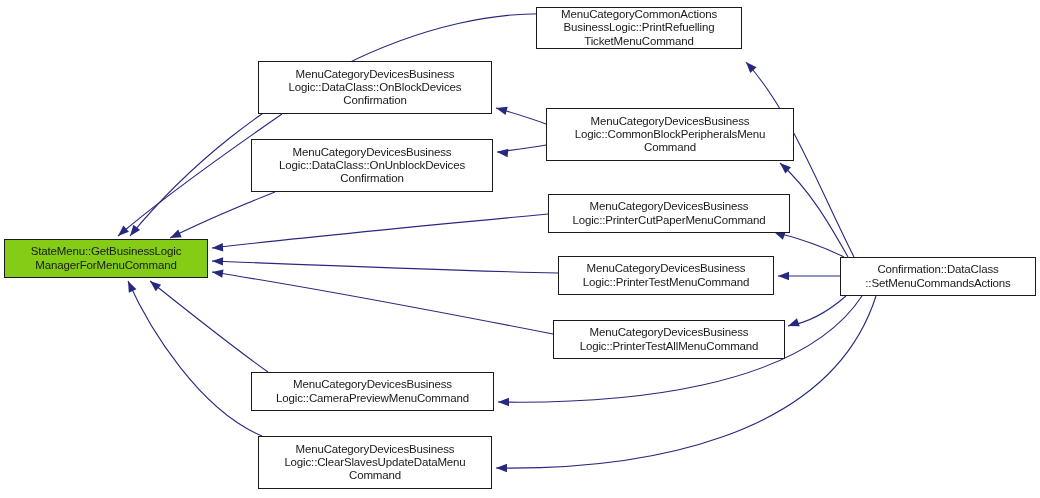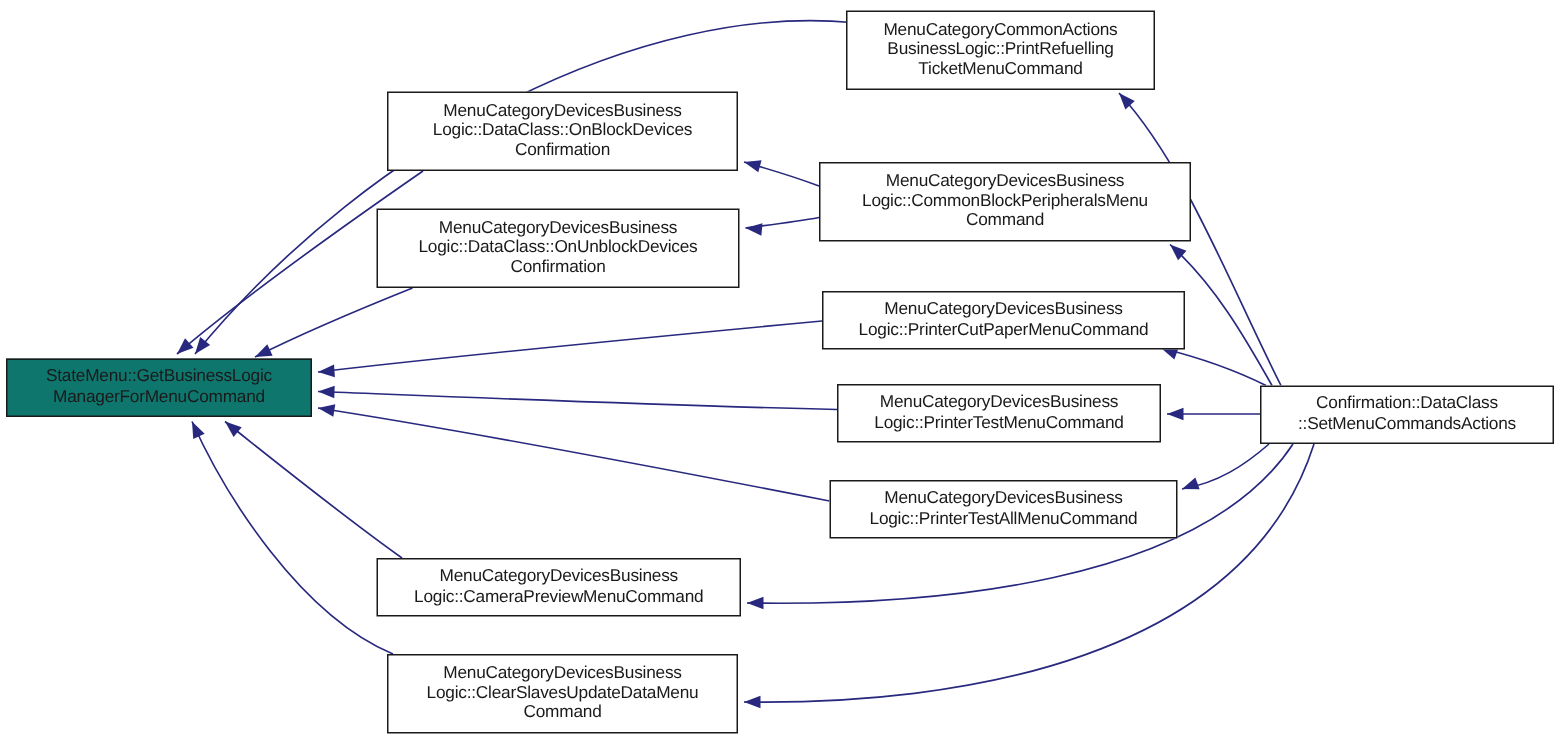--- a/index.html
+++ b/index.html
@@ -34,21 +34,21 @@
     line-height: 13.2px;
     text-align: center;
     display: flex;
     align-items: center;
     justify-content: center;
     letter-spacing: -0.15px;
     white-space: pre-line;
     z-index: 2;
   }
   .node.root {
-    background: #0f766e;
+    background: #84cc16;
     border-color: #1a1a1a;
   }
   .node-label {
     display: block;
     width: 100%;
     padding: 0 3px;
     white-space: pre-line;
   }
 </style>
 </head>
@@ -86,21 +86,21 @@
       <polygon points="0,0 -11,-4.2 -11,4.2" fill="#28287e" transform="translate(778,276) rotate(180)"></polygon>
       <path d="M 846,296 C 830,310 812,322 788,326" fill="none" stroke="#28287e" stroke-width="1.1"></path>
       <polygon points="0,0 -11,-4.2 -11,4.2" fill="#28287e" transform="translate(788,326) rotate(160)"></polygon>
       <path d="M 862,296 C 800,390 620,404 498,402" fill="none" stroke="#28287e" stroke-width="1.1"></path>
       <polygon points="0,0 -11,-4.2 -11,4.2" fill="#28287e" transform="translate(498,402) rotate(180)"></polygon>
       <path d="M 876,296 C 830,440 640,470 496,468" fill="none" stroke="#28287e" stroke-width="1.1"></path>
       <polygon points="0,0 -11,-4.2 -11,4.2" fill="#28287e" transform="translate(496,468) rotate(180)"></polygon>
     </svg>
 <div class="node root" style="left: 4px; top: 239px; width: 204px; height: 39px;"><span class="node-label">StateMenu::GetBusinessLogic
 ManagerForMenuCommand</span></div>
-    <div class="node" style="left: 564px; top: 7px; width: 206px; height: 53px;"><span class="node-label">MenuCategoryCommonActions
+    <div class="node" style="left: 536px; top: 7px; width: 206px; height: 42px;"><span class="node-label">MenuCategoryCommonActions
 BusinessLogic::PrintRefuelling
 TicketMenuCommand</span></div>
     <div class="node" style="left: 258px; top: 61px; width: 234px; height: 53px;"><span class="node-label">MenuCategoryDevicesBusiness
 Logic::DataClass::OnBlockDevices
 Confirmation</span></div>
     <div class="node" style="left: 546px; top: 108px; width: 248px; height: 53px;"><span class="node-label">MenuCategoryDevicesBusiness
 Logic::CommonBlockPeripheralsMenu
 Command</span></div>
     <div class="node" style="left: 251px; top: 139px; width: 242px; height: 53px;"><span class="node-label">MenuCategoryDevicesBusiness
 Logic::DataClass::OnUnblockDevices

